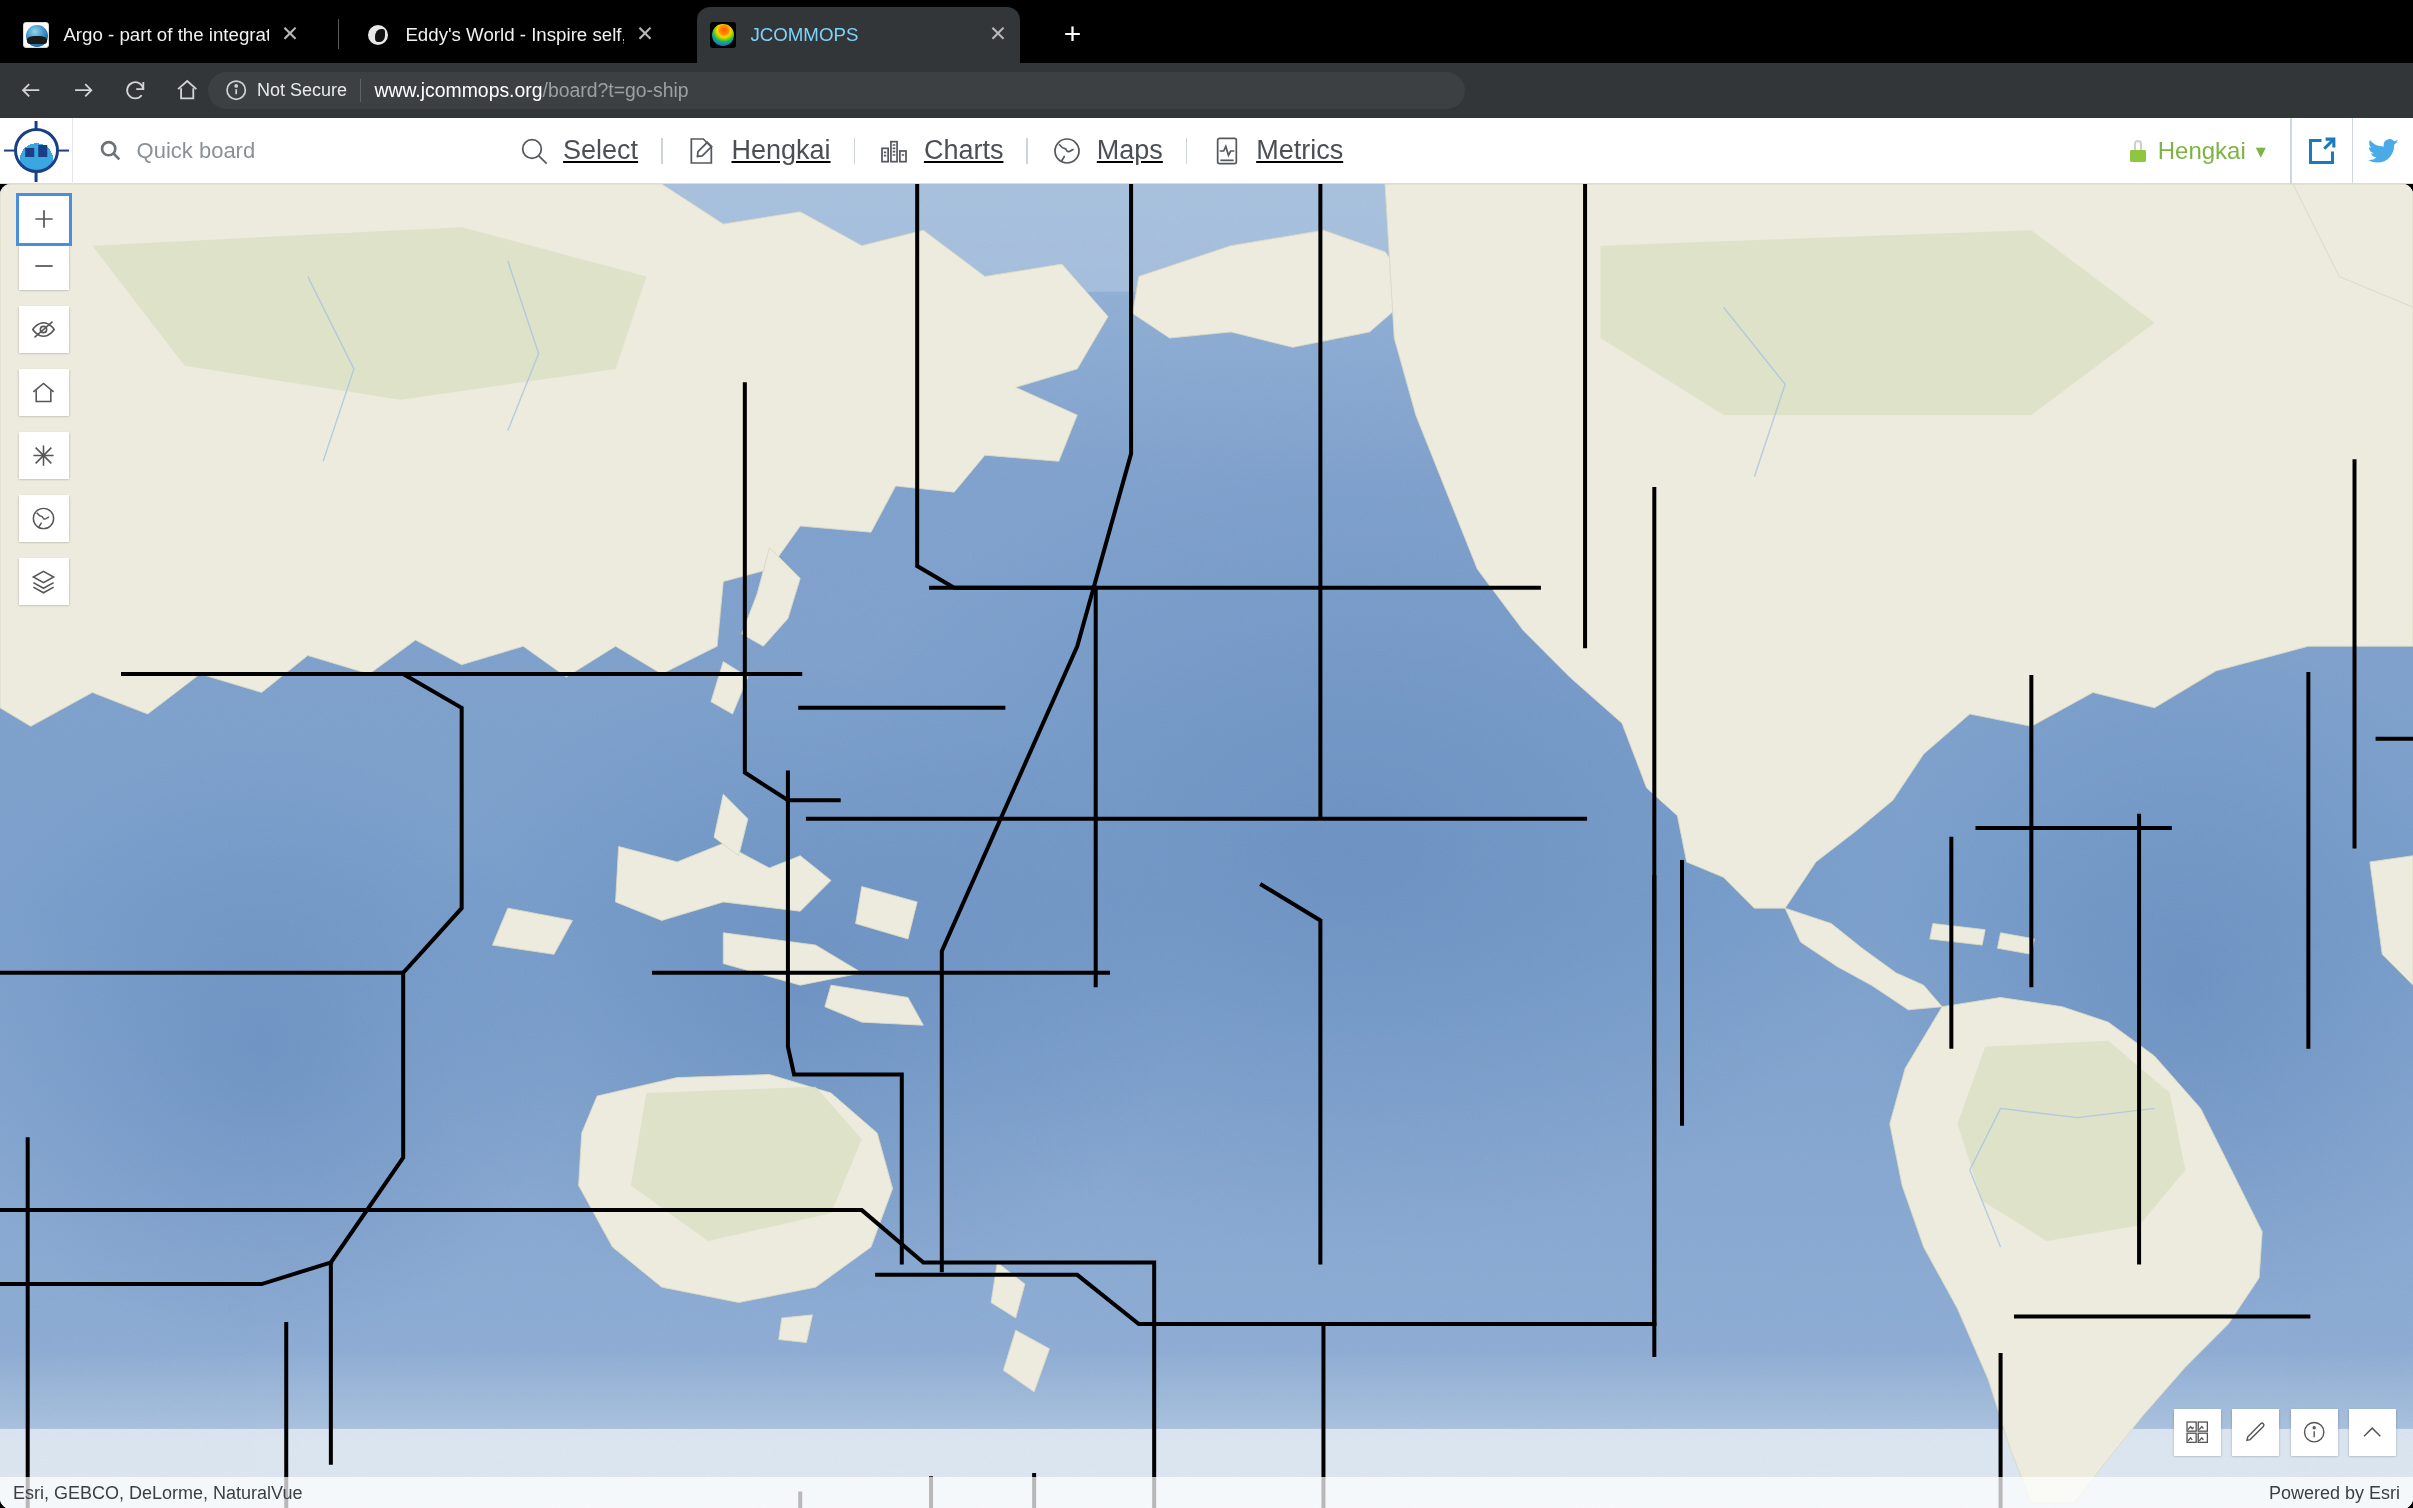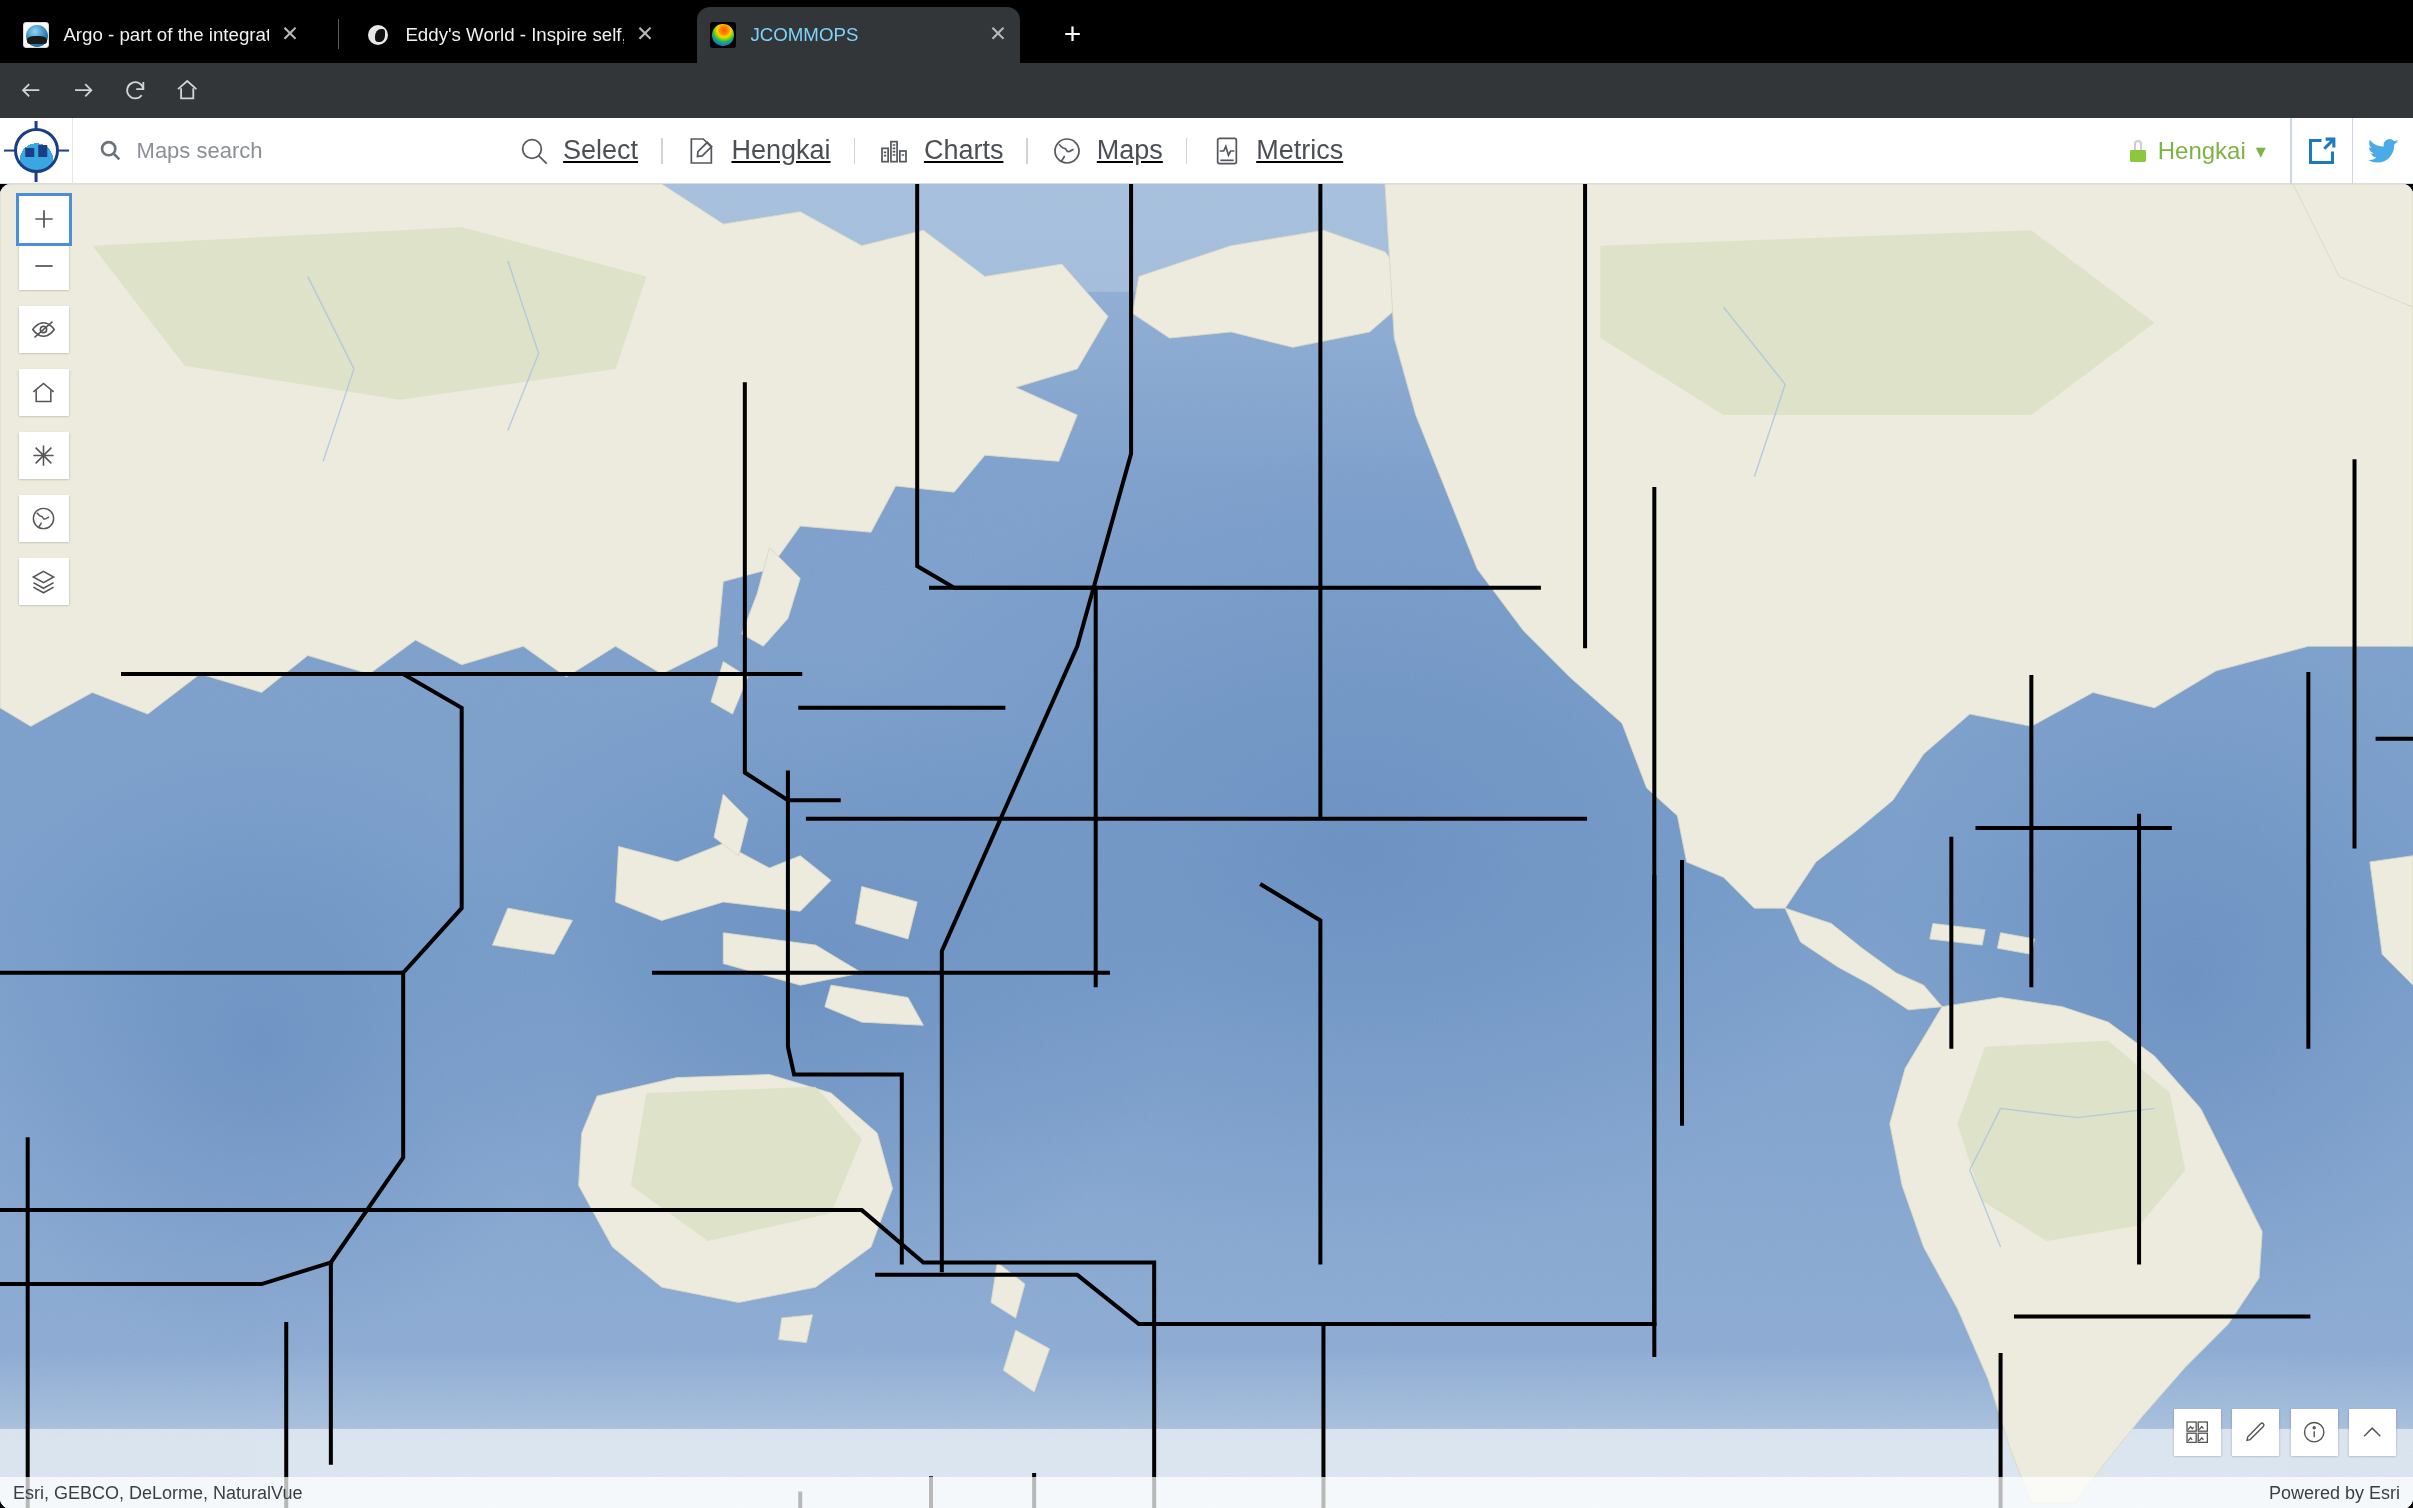--- a/index.html
+++ b/index.html
@@ -290,20 +290,33 @@
           <path d="M20 4v7h-7"></path>
         </svg>
     </div>
     <div class="nav-btn">
       <svg width="24.4" height="24.4" viewBox="0 0 24 24" fill="none" stroke="currentColor" stroke-width="1.8">
           <path d="M3 11l9-8 9 8"></path>
           <path d="M6 10v10h12V10"></path>
         </svg>
     </div>
 
+    <div class="omnibox">
+      <span class="info-ico">
+        <svg width="24.4" height="24.4" viewBox="0 0 24 24" fill="none" stroke="currentColor" stroke-width="1.7">
+            <circle cx="12" cy="12" r="9"></circle>
+            <path d="M12 11v5"></path>
+            <circle cx="12" cy="7.8" r="1"></circle>
+          </svg>
+      </span>
+      <span class="notsecure">Not Secure</span>
+      <span class="omni-sep"></span>
+      <span class="url-main">www.jcommops.org</span>
+      <span class="url-rest">/board?t=go-ship</span>
+    </div>
 
     <div class="ext-strip" id="ext-strip">
         <div class="ext" style="background: rgb(60, 64, 67); color: rgb(207, 210, 212);">☆</div>
         <div class="ext" style="background: rgb(233, 233, 233); color: rgb(85, 85, 85);"></div>
         <div class="ext" style="background: rgb(255, 255, 255); color: rgb(17, 17, 17);">O<span class="ext-badge" style="background: rgb(216, 59, 44);">1</span></div>
         <div class="ext" style="background: rgb(50, 54, 57); color: rgb(201, 201, 201);"></div>
         <div class="ext" style="background: rgb(58, 61, 64); color: rgb(207, 207, 207);">!</div>
         <div class="ext" style="background: rgb(226, 229, 232); color: rgb(44, 111, 181);"></div>
         <div class="ext" style="background: rgb(110, 114, 118); color: rgb(255, 255, 255);"></div>
         <div class="ext" style="background: rgb(217, 217, 217); color: rgb(43, 43, 43);">S</div>
@@ -333,21 +346,21 @@
     </div>
     <div class="appbar-div"></div>
 
     <div class="quick-search">
       <span class="qs-icon">
         <svg width="24.4" height="24.4" viewBox="0 0 24 24" fill="none" stroke="currentColor" stroke-width="2.6">
             <circle cx="10.5" cy="10.5" r="6.5"></circle>
             <path d="M15.5 15.5L21 21"></path>
           </svg>
       </span>
-      <span class="qs-placeholder">Maps search</span>
+      <span class="qs-placeholder">Quick board</span>
     </div>
 
     <div class="navitems">
       <div class="navitem">
         <span class="ico">
           <svg width="32" height="32" viewBox="0 0 24 24" fill="none" stroke="currentColor" stroke-width="1.3">
               <circle cx="10.5" cy="10.5" r="7"></circle>
               <path d="M15.6 15.6L21.5 21.5"></path>
             </svg>
         </span>

